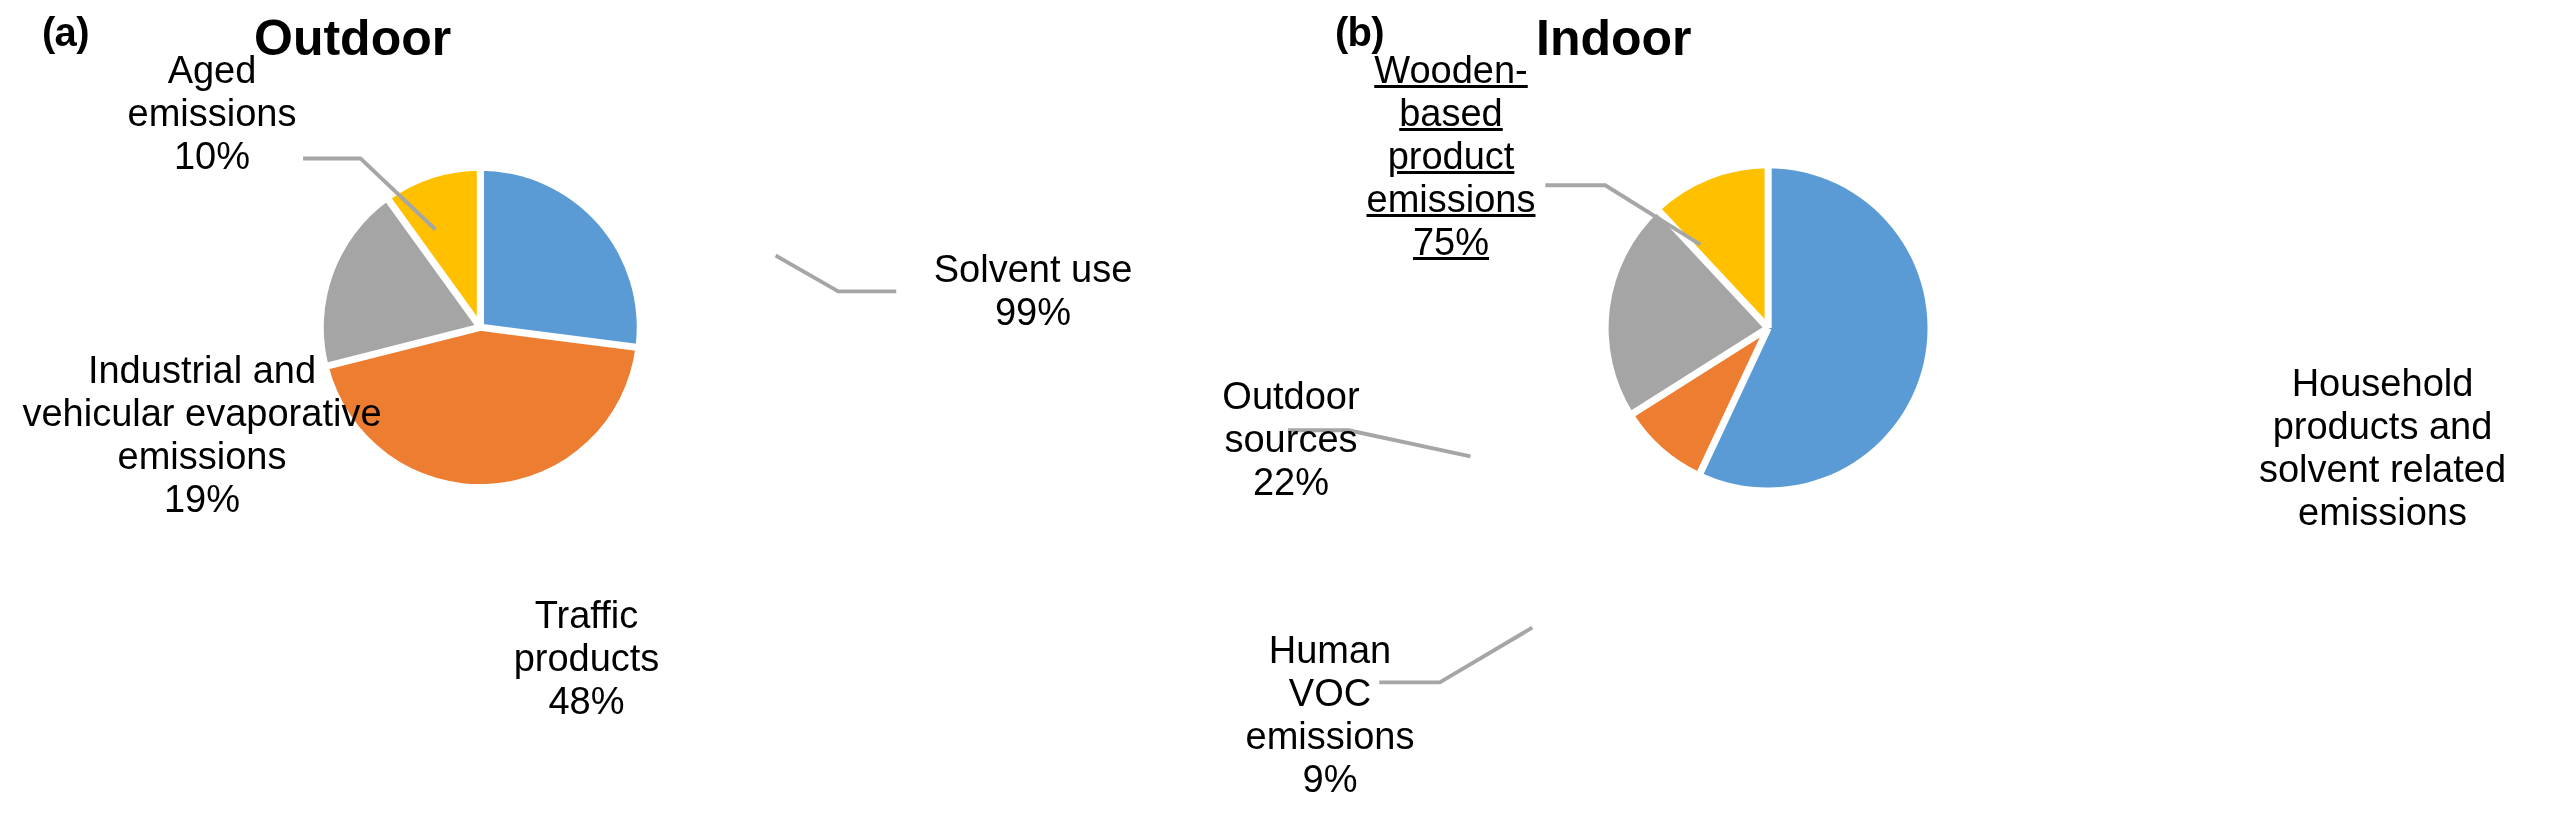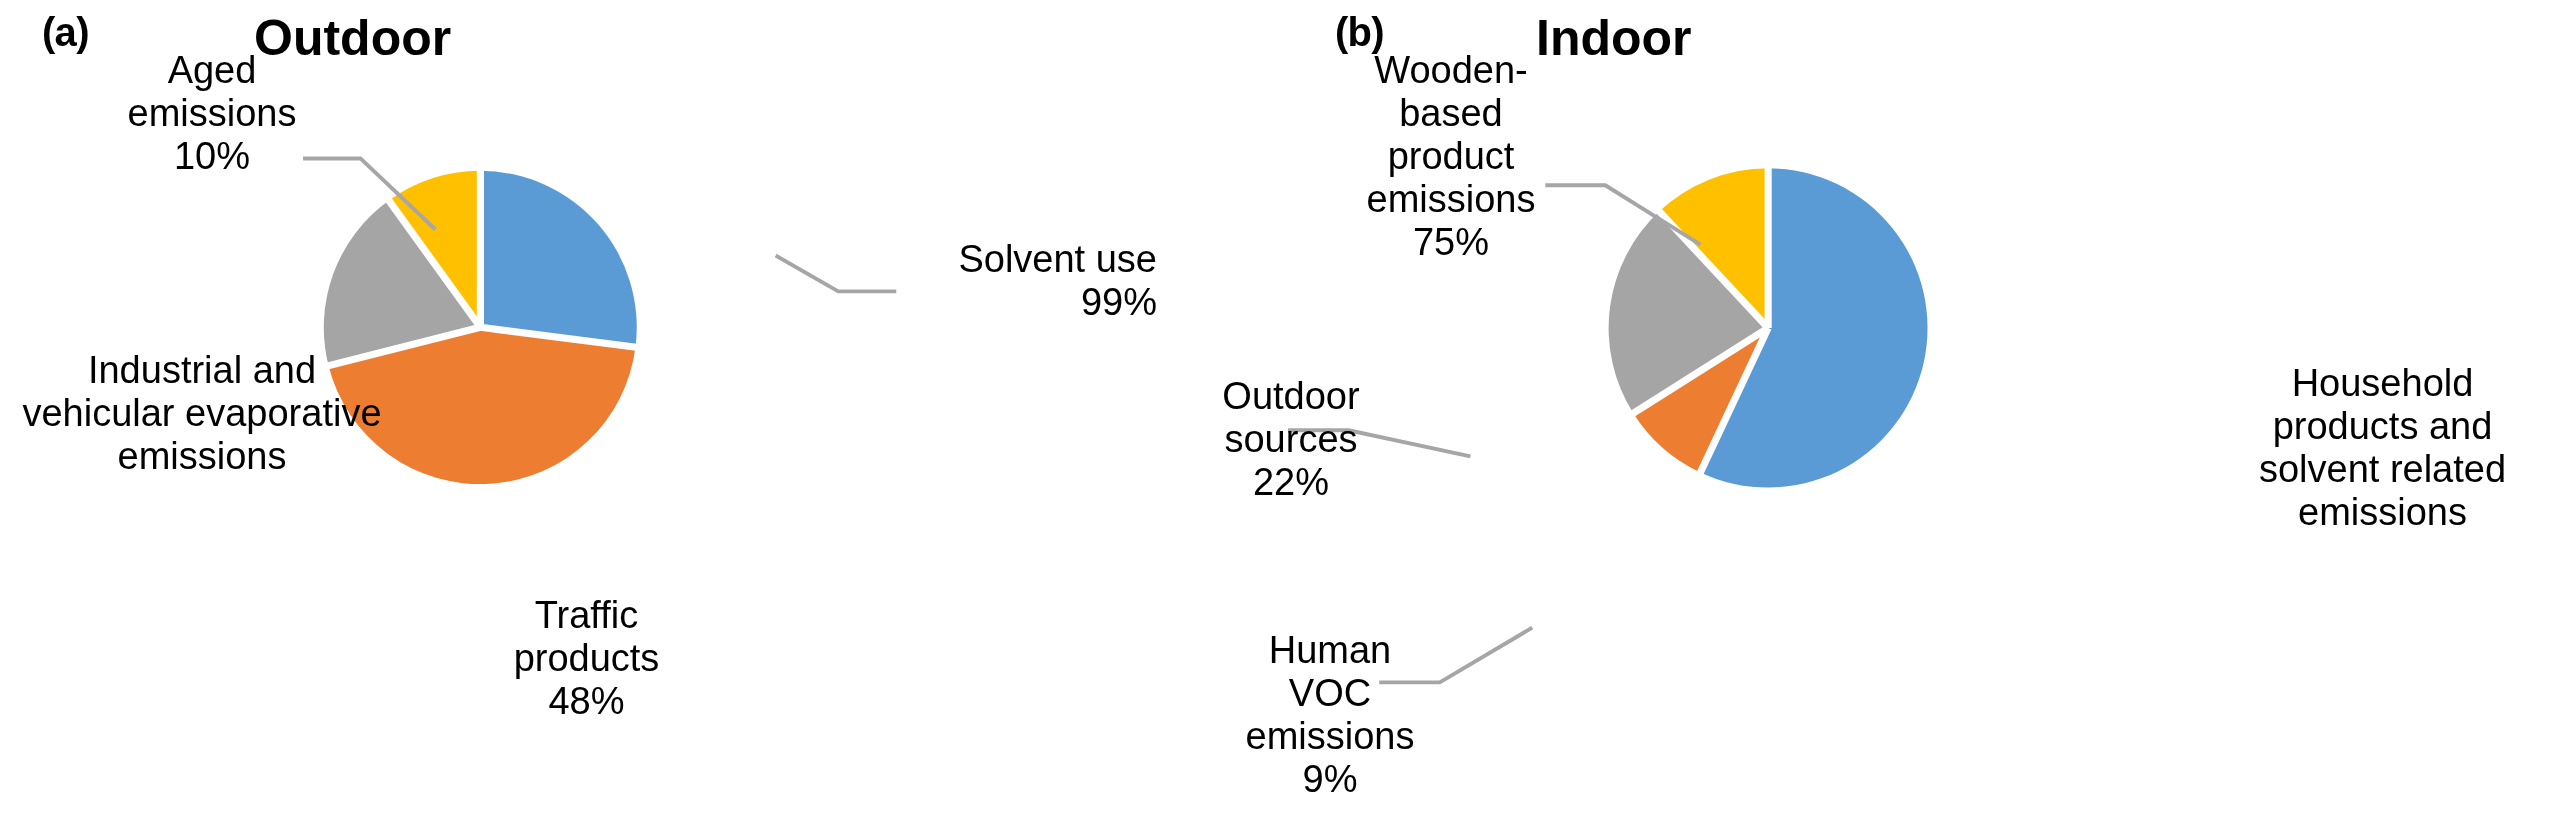--- a/index.html
+++ b/index.html
@@ -97,29 +97,30 @@
     <div class="panel-tag" style="left:42px; top:11.7px;">(a)</div>
 
     <div class="chart-title" style="left:254px; top:13px;">Outdoor</div>
 
     <div class="slice-label" style="left:121px; top:6.5px; width:182px;">
       <span>Aged
 emissions</span>
       <span class="pct">10%</span>
     </div>
 
-    <div class="slice-label" style="left:909px; top:195px; width:248px;text-align:right;">
+    <div class="slice-label" style="left:909px; top:205px; width:248px;">
       <span>Solvent use</span>
       <span class="pct">99%</span>
     </div>
 
     <div class="slice-label" style="left:13px; top:306px; width:378px;">
       <span>Industrial and
 vehicular evaporative
 emissions</span>
+      <span class="pct">19%</span>
     </div>
 
     <div class="slice-label" style="left:456px; top:551px; width:261px;">
       <span>Traffic
 products</span>
       <span class="pct">48%</span>
     </div>
 
   </div>
 
@@ -146,21 +147,21 @@
 
       <path class="leader" d="M 0 660 L 93 660 L 280 700"></path>
 
       <path class="leader" d="M 140 1047 L 233 1047 L 375 963"></path>
     </svg>
 
     <div class="panel-tag" style="left:47px; top:11.7px;">(b)</div>
 
     <div class="chart-title" style="left:248px; top:13px;">Indoor</div>
 
-    <div class="slice-label" style="left:72px; top:6.5px; width:182px;">
+    <div class="slice-label" style="left:72px; top:6.5px; width:182px;text-decoration:underline;">
       <span>Wooden-
 based
 product
 emissions</span>
       <span class="pct">75%</span>
     </div>
 
     <div class="slice-label" style="left:-121px; top:332px; width:248px;">
       <span>Outdoor
 sources</span>

